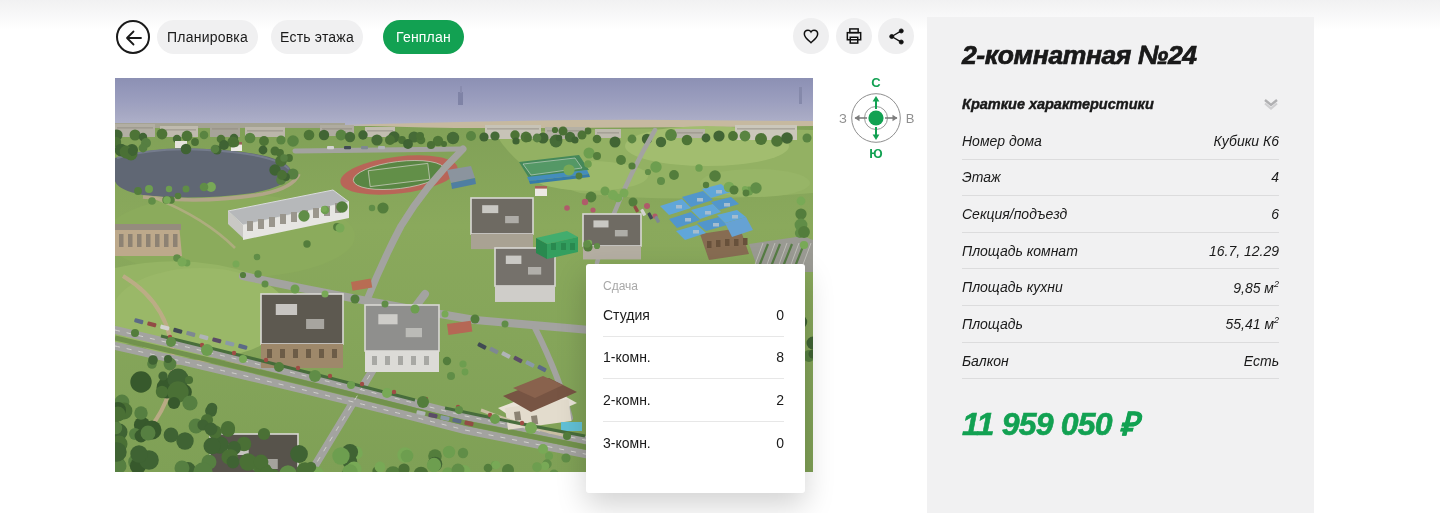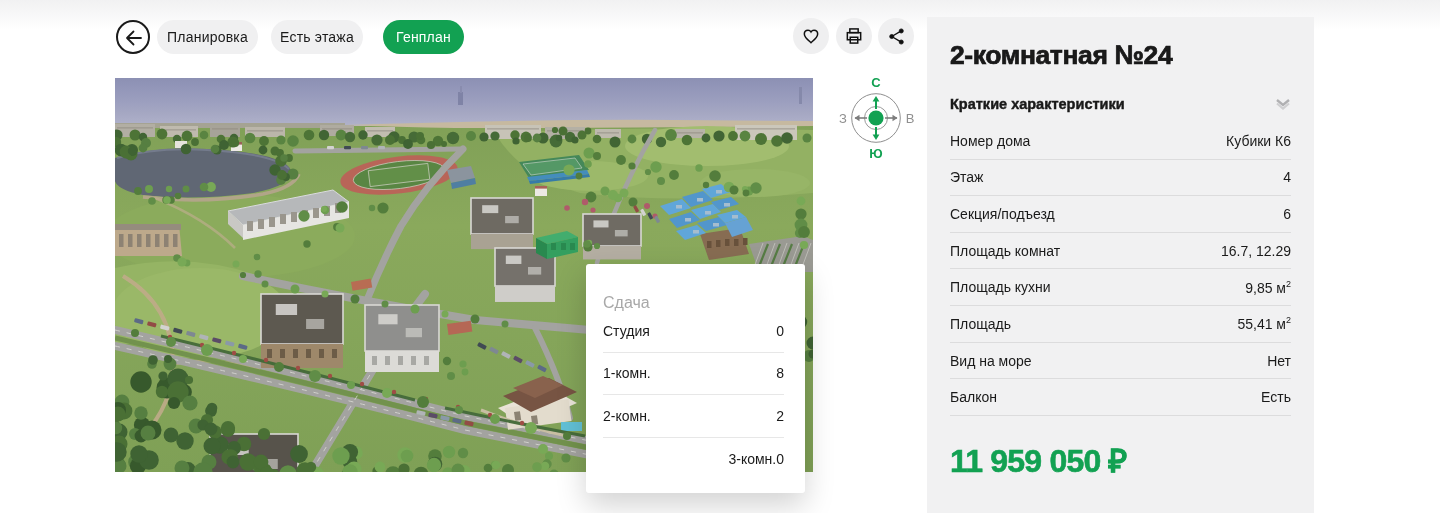--- a/index.html
+++ b/index.html
@@ -23,30 +23,30 @@
   .iconbtn { position:absolute; top:18px; width:36px; height:36px; border-radius:50%;
     background:#efeff0; display:flex; align-items:center; justify-content:center; }
   
   .photo { position:absolute; left:115px; top:78px; width:698px; height:394px; }
   .photo svg { display:block; filter:saturate(0.88); }
   
   .popup { position:absolute; left:586px; top:264px; width:219px; height:229px;
     background:#fff; border-radius:3px; box-shadow:0 12px 30px rgba(0,0,0,.18);
     padding:12px 21px 0 17px; }
   .popup h3 { font-size:17px; font-weight:bold; letter-spacing:.2px; -webkit-text-stroke:0.5px #141414; }
-  .popup .sub { font-size:16px; color:#a8a8a8; margin-top:20px; line-height:13px; }
+  .popup .sub { font-size:12px; color:#a8a8a8; margin-top:4px; line-height:13px; }
   .popup .prow { display:flex; justify-content:space-between; align-items:center;
     height:42.65px; border-bottom:1px solid #e7e7e7; font-size:14px; }
-  .popup .prow:last-child { border-bottom:none;justify-content:flex-end; }
+  .popup .prow:last-child { border-bottom:none; }
   .popup .prows { margin-top:1px; }
   
   .compass { position:absolute; left:830px; top:75px; }
   
   .panel { position:absolute; left:927px; top:17px; width:387px; height:496px;
-    background:#f1f1f2; padding:0 23px; }
+    background:#f1f1f2; padding:0 35px;font-style:italic; }
   .panel h1 { font-size:26.5px; font-weight:bold; letter-spacing:-0.4px; margin-top:23px; -webkit-text-stroke:0.7px #141414; }
   .panel .pid { font-size:13px; color:#9b9b9b; margin-top:1px; }
   .krat { display:flex; justify-content:space-between; align-items:center; margin-top:22px; height:22px; }
   .krat b { font-size:14.5px; letter-spacing:0; -webkit-text-stroke:0.4px #141414; }
   .rows { margin-top:7.9px; }
   .row { display:flex; justify-content:space-between; align-items:center;
     height:36.65px; border-bottom:1px solid #dcdcdd; font-size:14px; }
   .row .val { text-align:right; }
   .price { margin-top:21.9px; font-size:32px; font-weight:bold; color:#12a152; letter-spacing:-0.8px; -webkit-text-stroke:0.6px #12a152; }
   sup.m2 { font-size:9px; vertical-align:6px; }
@@ -727,22 +727,18 @@
       </div>
       <div class="row">
         <span>Площадь кухни</span>
         <span class="val">9,85 м<sup class="m2">2</sup></span>
       </div>
       <div class="row">
         <span>Площадь</span>
         <span class="val">55,41 м<sup class="m2">2</sup></span>
       </div>
       <div class="row">
-        <span>Вид на море</span>
-        <span class="val">Нет</span>
-      </div>
-      <div class="row">
         <span>Балкон</span>
         <span class="val">Есть</span>
       </div>
     </div>
     <div class="price">11 959 050 ₽</div>
   </div>
 
 </body></html>

